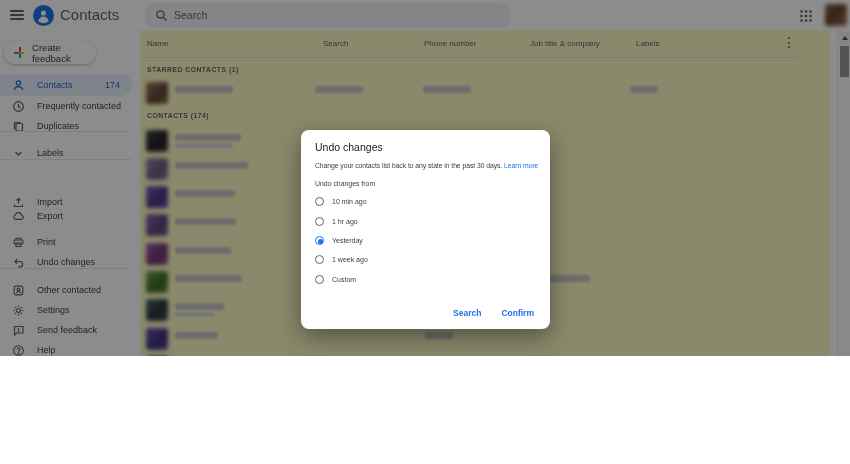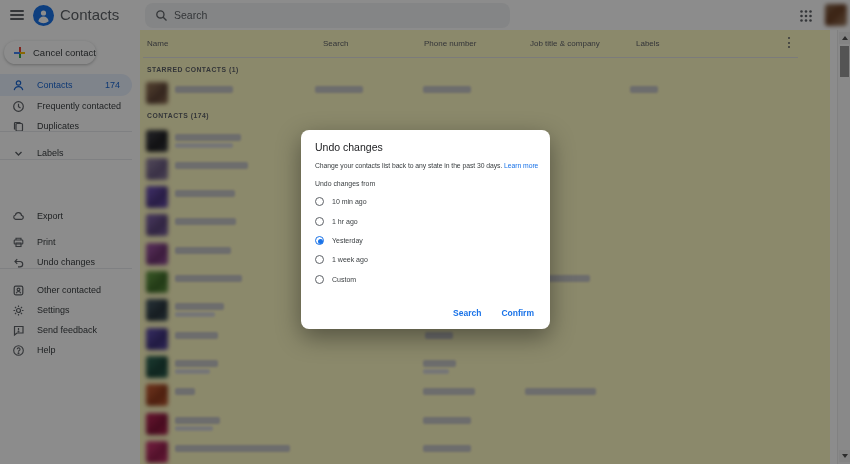--- a/index.html
+++ b/index.html
@@ -1,18 +1,18 @@
 <!DOCTYPE html>
 <html><head>
 <meta charset="utf-8">
 <style>
   * { margin:0; padding:0; box-sizing:border-box; }
   html,body { width:850px; height:464px; }
   body { font-family:"Liberation Sans", sans-serif; background:#fff; overflow:hidden; }
-  #stage { position:relative; width:850px; height:464px; background:#fff; overflow:hidden; }
+  #stage { position:relative; width:850px; height:356px; background:#fff; overflow:hidden; }
 
   
   .topbar { position:absolute; left:0; top:0; width:850px; height:30px; background:#fff; z-index:5; }
   .hamburger { position:absolute; left:10px; top:9px; width:14px; height:12px; cursor:pointer; }
   .hamburger span { position:absolute; left:0; width:14px; height:1.6px; background:#5f6368; border-radius:1px; }
   .hamburger span:nth-child(1){top:1px;} .hamburger span:nth-child(2){top:5.2px;} .hamburger span:nth-child(3){top:9.4px;}
   .logo-circle { position:absolute; left:33px; top:5px; width:21px; height:21px; border-radius:50%; background:#1a73e8; }
   .app-name { position:absolute; left:60px; top:6px; font-size:15px; color:#5f6368; }
   .searchbox { position:absolute; left:145px; top:3px; width:365px; height:25px; background:#f1f3f4; border-radius:8px; }
   .search-ph { position:absolute; left:29px; top:6px; font-size:10.5px; color:#5f6368; }
@@ -120,21 +120,21 @@
   </div>
 
   <div class="sidebar">
     <div class="create-btn">
       <span class="plus">
           <i class="p-t"></i>
           <i class="p-b"></i>
           <i class="p-l"></i>
           <i class="p-r"></i>
         </span>
-      <span class="lbl">Cancel contact</span>
+      <span class="lbl">Create feedback</span>
     </div>
 
     <div class="side-item sel" style="top:44px">
       <span class="ic">
         <svg width="13" height="13" viewBox="0 0 13 13" fill="none" stroke="#1967d2" stroke-width="1.2">
           <circle cx="6.5" cy="4" r="2.2"></circle>
             <path d="M2.2 11.2c.6-2.4 2.3-3.6 4.3-3.6s3.7 1.2 4.3 3.6"></path>
         </svg>
         </span>
       <span class="tx">Contacts</span>
@@ -168,20 +168,30 @@
         <svg width="13" height="13" viewBox="0 0 13 13" fill="none" stroke="#5f6368" stroke-width="1.4">
           <path d="M3.5 5l3 3 3-3"></path>
         </svg>
         </span>
       <span class="tx">Labels</span>
     </div>
 
     <div class="side-div" style="top:129px"></div>
 
 
+    <div class="side-item" style="top:162px">
+      <span class="ic">
+        <svg width="13" height="13" viewBox="0 0 13 13" fill="none" stroke="#5f6368" stroke-width="1.2">
+          <path d="M2.5 8.5v2h8v-2"></path>
+            <path d="M6.5 2.5v5"></path>
+            <path d="M4.5 4.5l2-2 2 2"></path>
+        </svg>
+        </span>
+      <span class="tx">Import</span>
+    </div>
 
     <div class="side-item" style="top:176px">
       <span class="ic">
         <svg width="13" height="13" viewBox="0 0 13 13" fill="none" stroke="#5f6368" stroke-width="1.2">
           <path d="M3.6 9.3h5.6a1.9 1.9 0 0 0 .3-3.8A3.1 3.1 0 0 0 3.4 5a2.2 2.2 0 0 0 .2 4.3z"></path>
         </svg>
         </span>
       <span class="tx">Export</span>
     </div>
 

